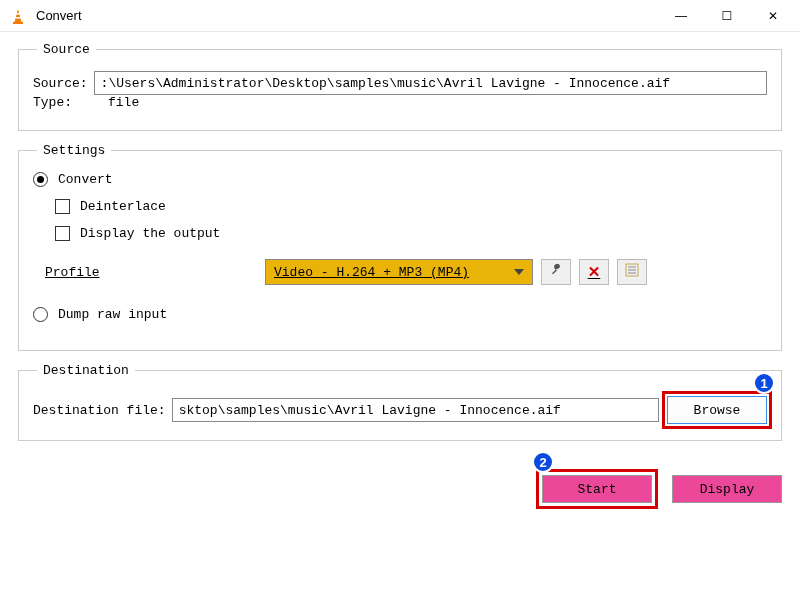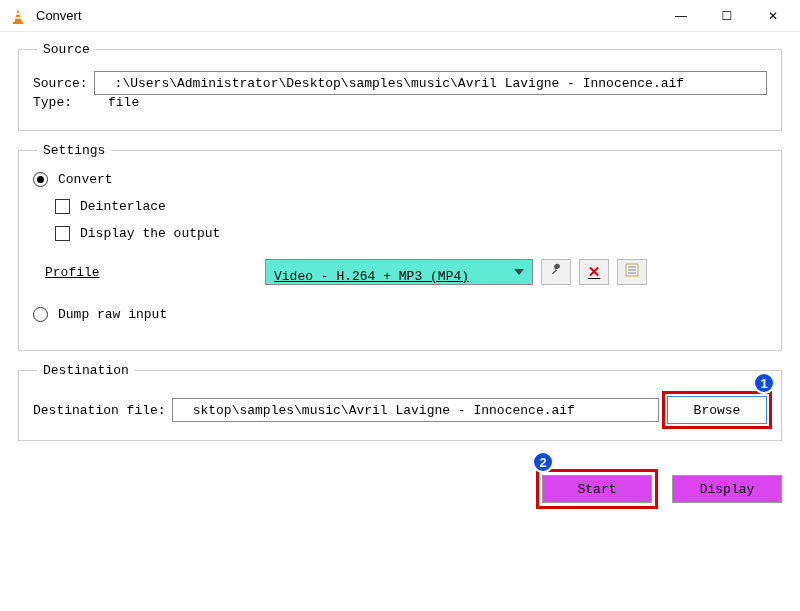--- a/index.html
+++ b/index.html
@@ -53,21 +53,21 @@
   padding: 0 6px;
   margin-left: 4px;
 }
 .row { display: flex; align-items: center; margin-bottom: 0; }
 .row:last-child { margin-bottom: 4px; gap: 16px; }
 .label { margin-right: 6px; white-space: nowrap; }
 .textinput {
   flex: 1;
   height: 24px;
   border: 1px solid #888;
-  padding: 2px 20px;
+  padding: 2px 6px;
   font-family: inherit;
   font-size: 13px;
   background: #fff;
 }
 .typeval { margin-left: 14px; }
 .radio-row, .check-row {
   display: flex;
   align-items: center;
   margin-bottom: 12px;
 }
@@ -98,23 +98,23 @@
   display: flex;
   align-items: center;
   margin: 18px 0 22px 12px;
   text-decoration: underline;
 }
 .profile-row .plabel { width: 220px; }
 .select {
   width: 268px;
   height: 26px;
   border: 1px solid #888;
-  background: #5eead4;
-  display: flex;
-  align-items: flex-end;
+  background: #eab308;
+  display: flex;
+  align-items: center;
   padding: 0 8px;
   position: relative;
 }
 .select .arrow {
   position: absolute;
   right: 8px;
   top: 9px;
   width: 0; height: 0;
   border-left: 5px solid transparent;
   border-right: 5px solid transparent;
@@ -127,21 +127,21 @@
   margin-left: 8px;
   display: flex;
   align-items: center;
   justify-content: center;
 }
 .dest-row { display:flex; align-items:center; margin-top:4px; }
 .btn {
   height: 28px;
   min-width: 100px;
   border: 1px solid #999;
-  background: #d946ef;
+  background: #ec4899;
   font-family: inherit;
   font-size: 13px;
   display: flex;
   align-items: center;
   justify-content: center;
 }
 .browse-wrap {
   position: relative;
   margin-left: 8px;
 }

